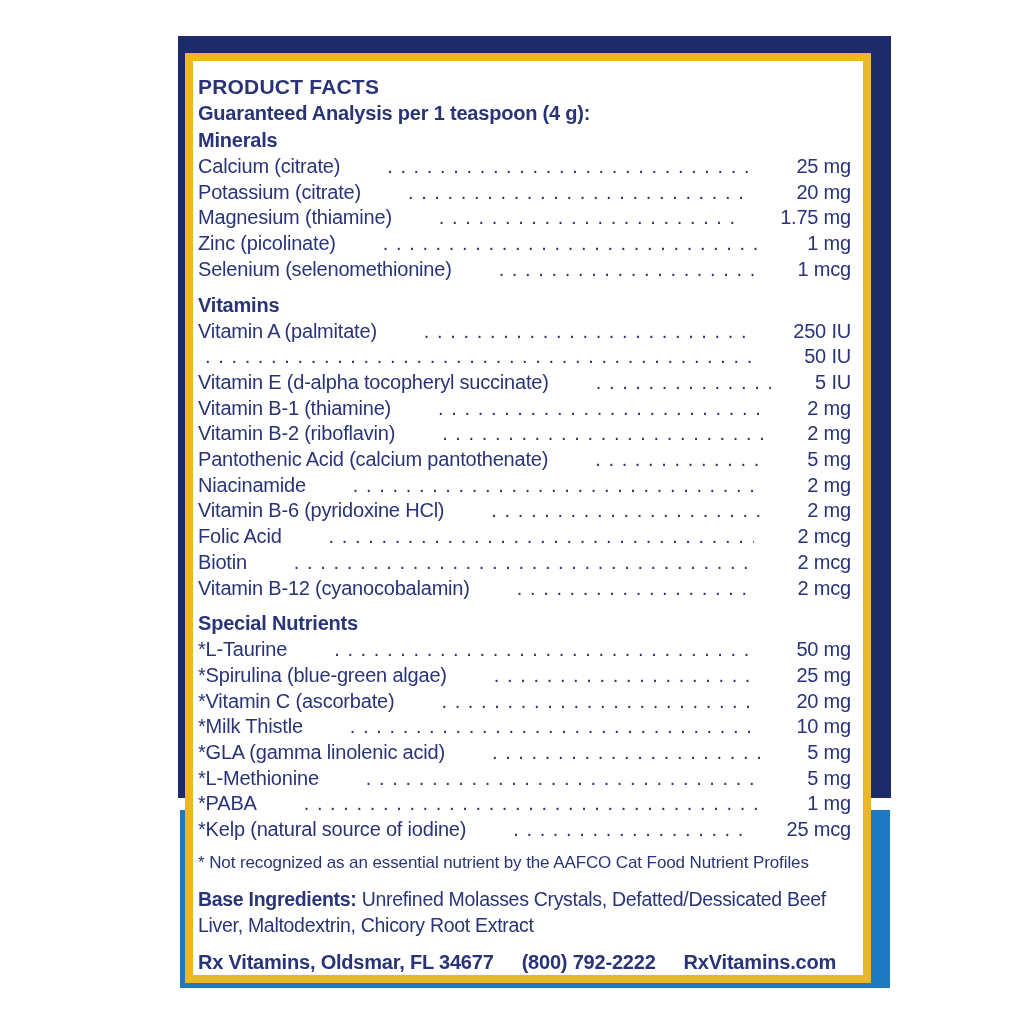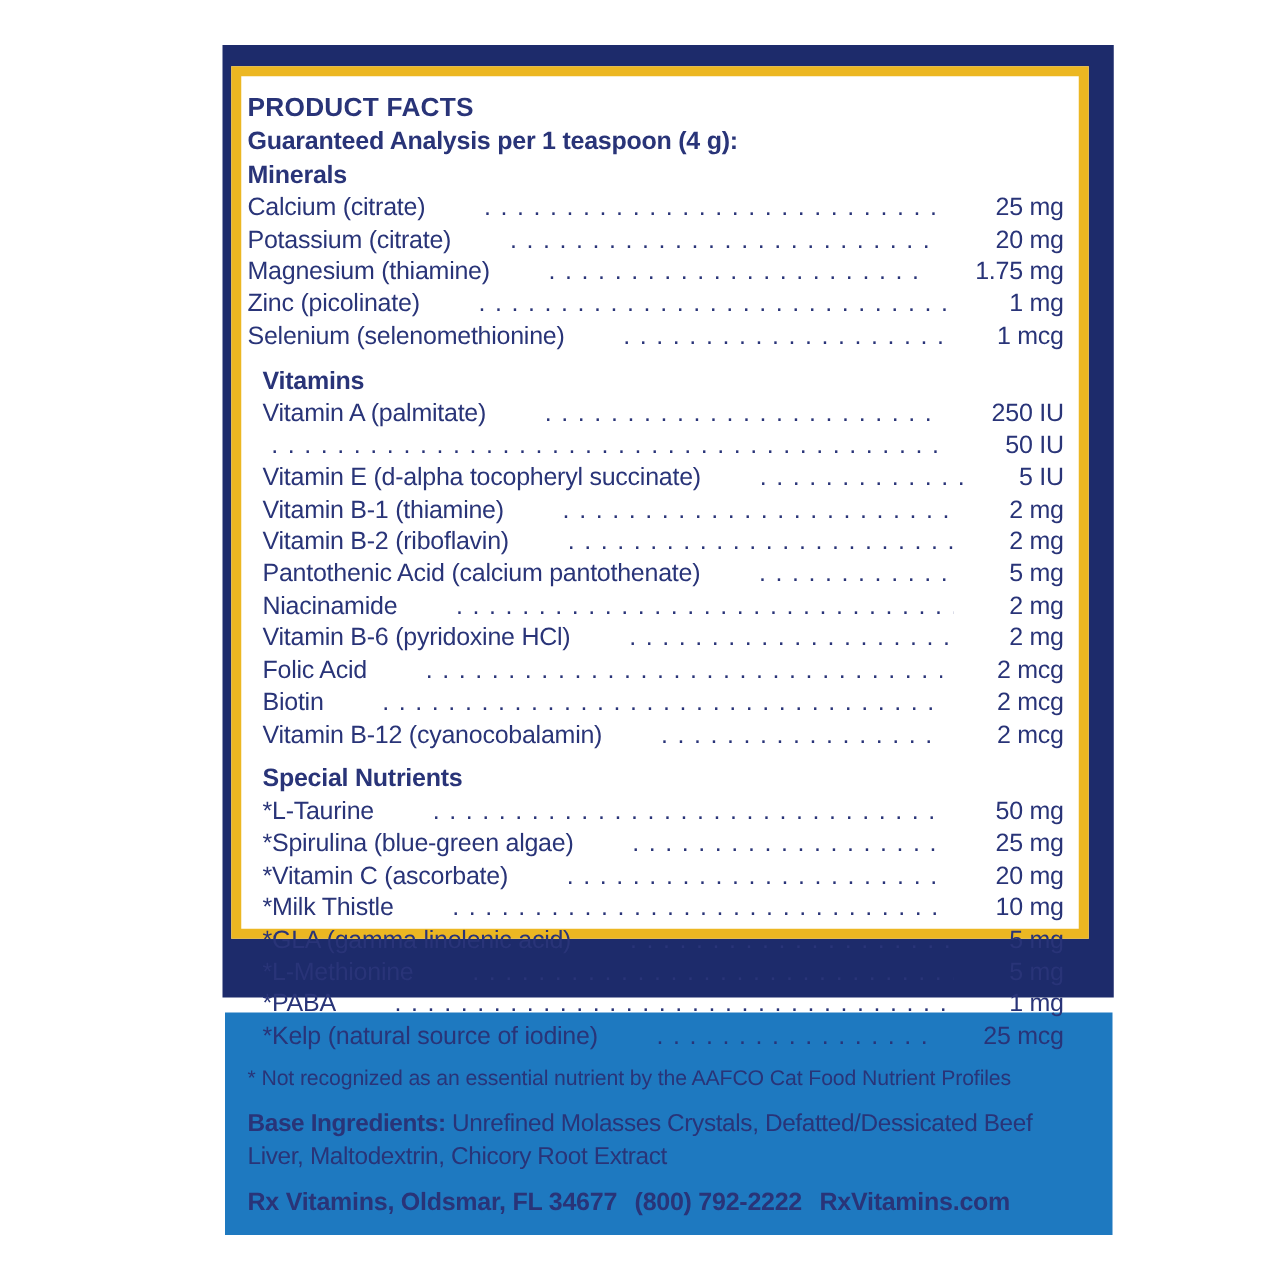--- a/index.html
+++ b/index.html
@@ -11,44 +11,44 @@
   }
   *{margin:0;padding:0;box-sizing:border-box;}
   html,body{width:1028px;height:1028px;background:#ffffff;overflow:hidden;}
   body{font-family:"Liberation Sans","DejaVu Sans",sans-serif;color:var(--text-navy);}
   #screen{position:relative;width:1028px;height:1028px;background:#ffffff;}
 
   .frame-navy{position:absolute;left:178px;top:36px;width:713px;height:762px;background:var(--frame-navy);}
   .frame-blue{position:absolute;left:180px;top:810px;width:710px;height:178px;background:var(--frame-blue);}
 
   .label-panel{
-    position:absolute;left:185px;top:53px;width:686px;height:698px;
+    position:absolute;left:185px;top:53px;width:686px;height:930px;
     background:var(--panel-bg);border:8px solid var(--frame-gold);
     padding:12px 12px 0 5px;z-index:2;
   }
 
   .panel-title{font-size:21px;font-weight:bold;line-height:27px;letter-spacing:0.2px;}
   .panel-subtitle{font-size:20px;font-weight:bold;line-height:27px;letter-spacing:-0.2px;}
 
   .section-header{font-size:20px;font-weight:bold;line-height:27px;letter-spacing:-0.2px;}
-  .section + .section{margin-top:9px;margin-left:12px;}
+  .section + .section{margin-top:9px;}
 
   .row{display:flex;align-items:baseline;line-height:25.7px;font-size:20px;letter-spacing:-0.2px;gap:40px;}
   .row .lbl{white-space:nowrap;}
   .row .dots{flex:1;overflow:hidden;white-space:nowrap;margin-left:7px;margin-right:4px;word-spacing:2.5px;}
   .row .dots::after{content:". . . . . . . . . . . . . . . . . . . . . . . . . . . . . . . . . . . . . . . . . . . . . . . . . . . . . . . . . . . . . . . . ";}
   .row .val{white-space:nowrap;}
 
   .footnote{margin-top:8px;font-size:17px;line-height:24px;letter-spacing:-0.1px;}
 
   .base-ingredients{margin-top:11px;font-size:19.5px;line-height:26px;letter-spacing:-0.3px;}
   .base-ingredients .bold{font-weight:bold;}
 
   .manufacturer{margin-top:11px;font-size:20px;font-weight:bold;line-height:26px;letter-spacing:-0.2px;white-space:nowrap;}
-  .manufacturer span + span{margin-left:14px;}
+  .manufacturer span + span{margin-left:28px;}
 </style>
 </head>
 <body>
 
 <div id="screen">
   <div class="frame-navy"></div>
   <div class="frame-blue"></div>
 
   <div class="label-panel">
     <div class="panel-title">PRODUCT FACTS</div>

